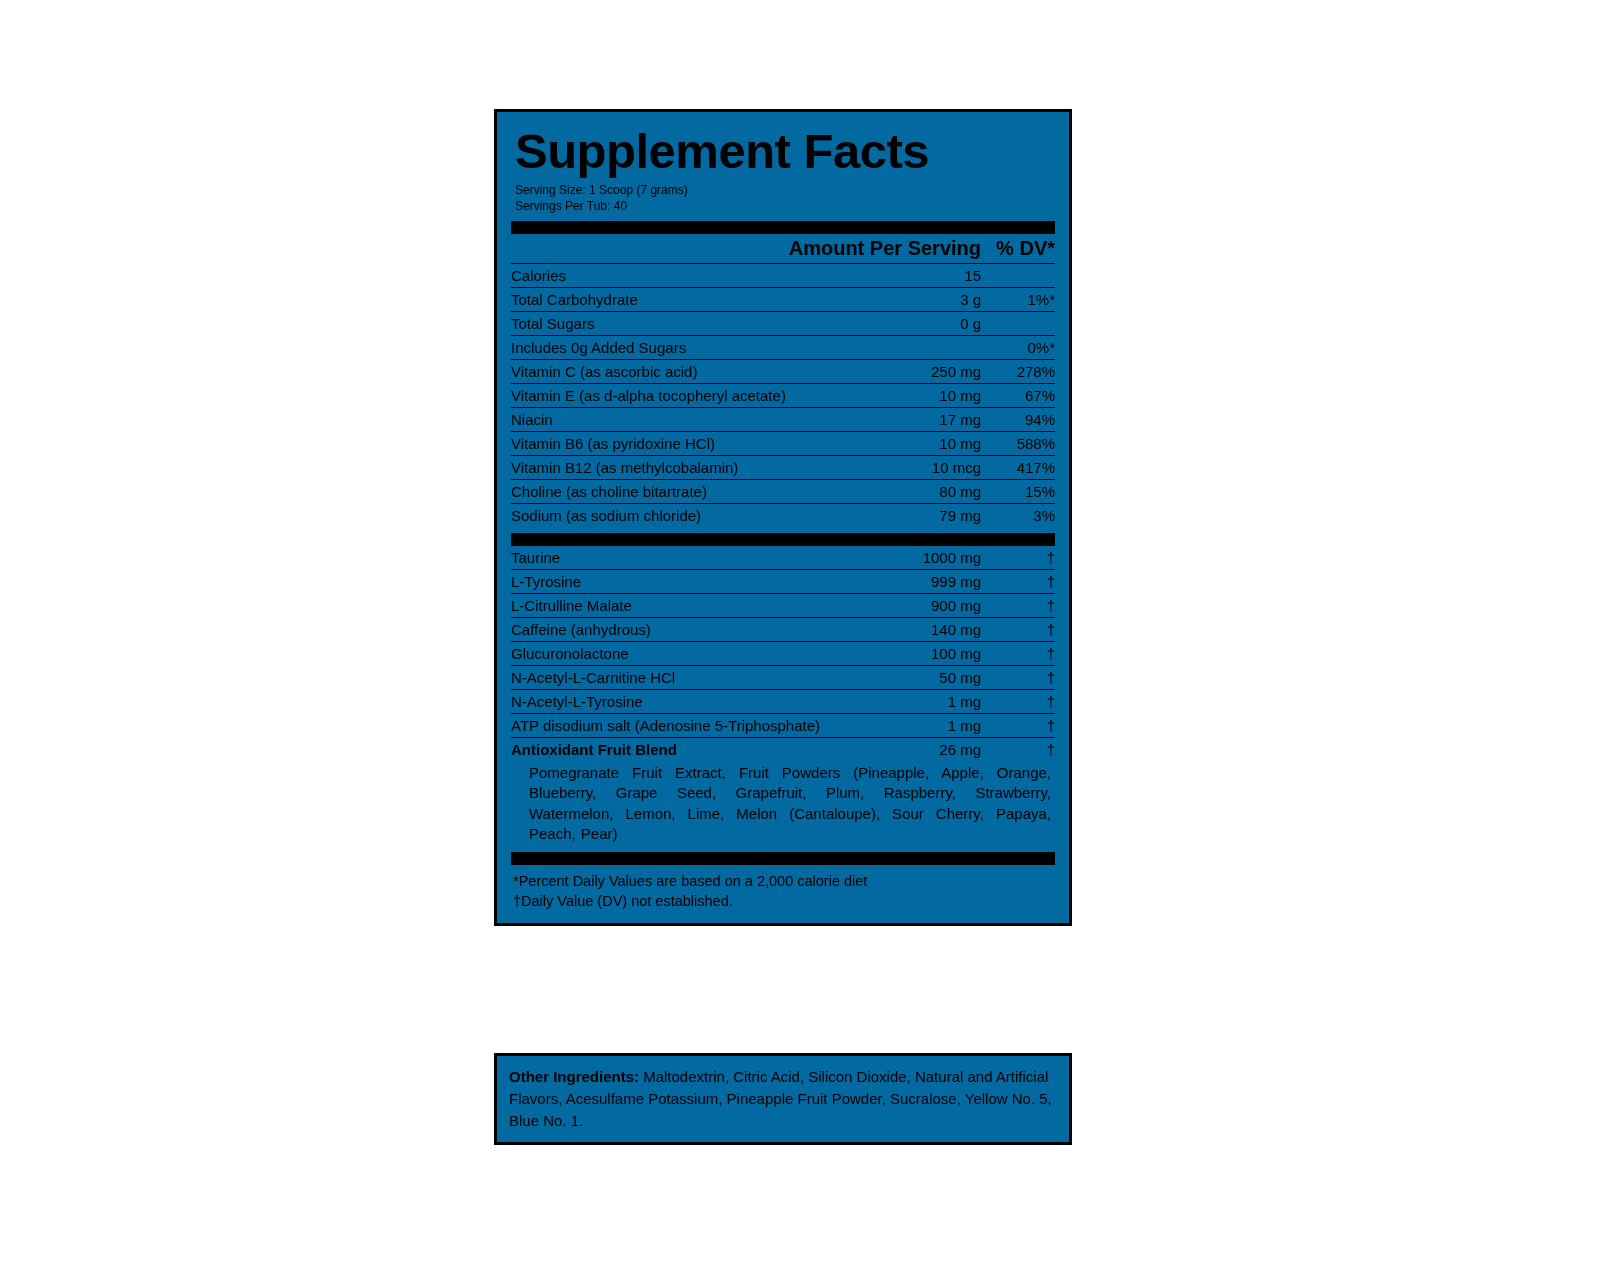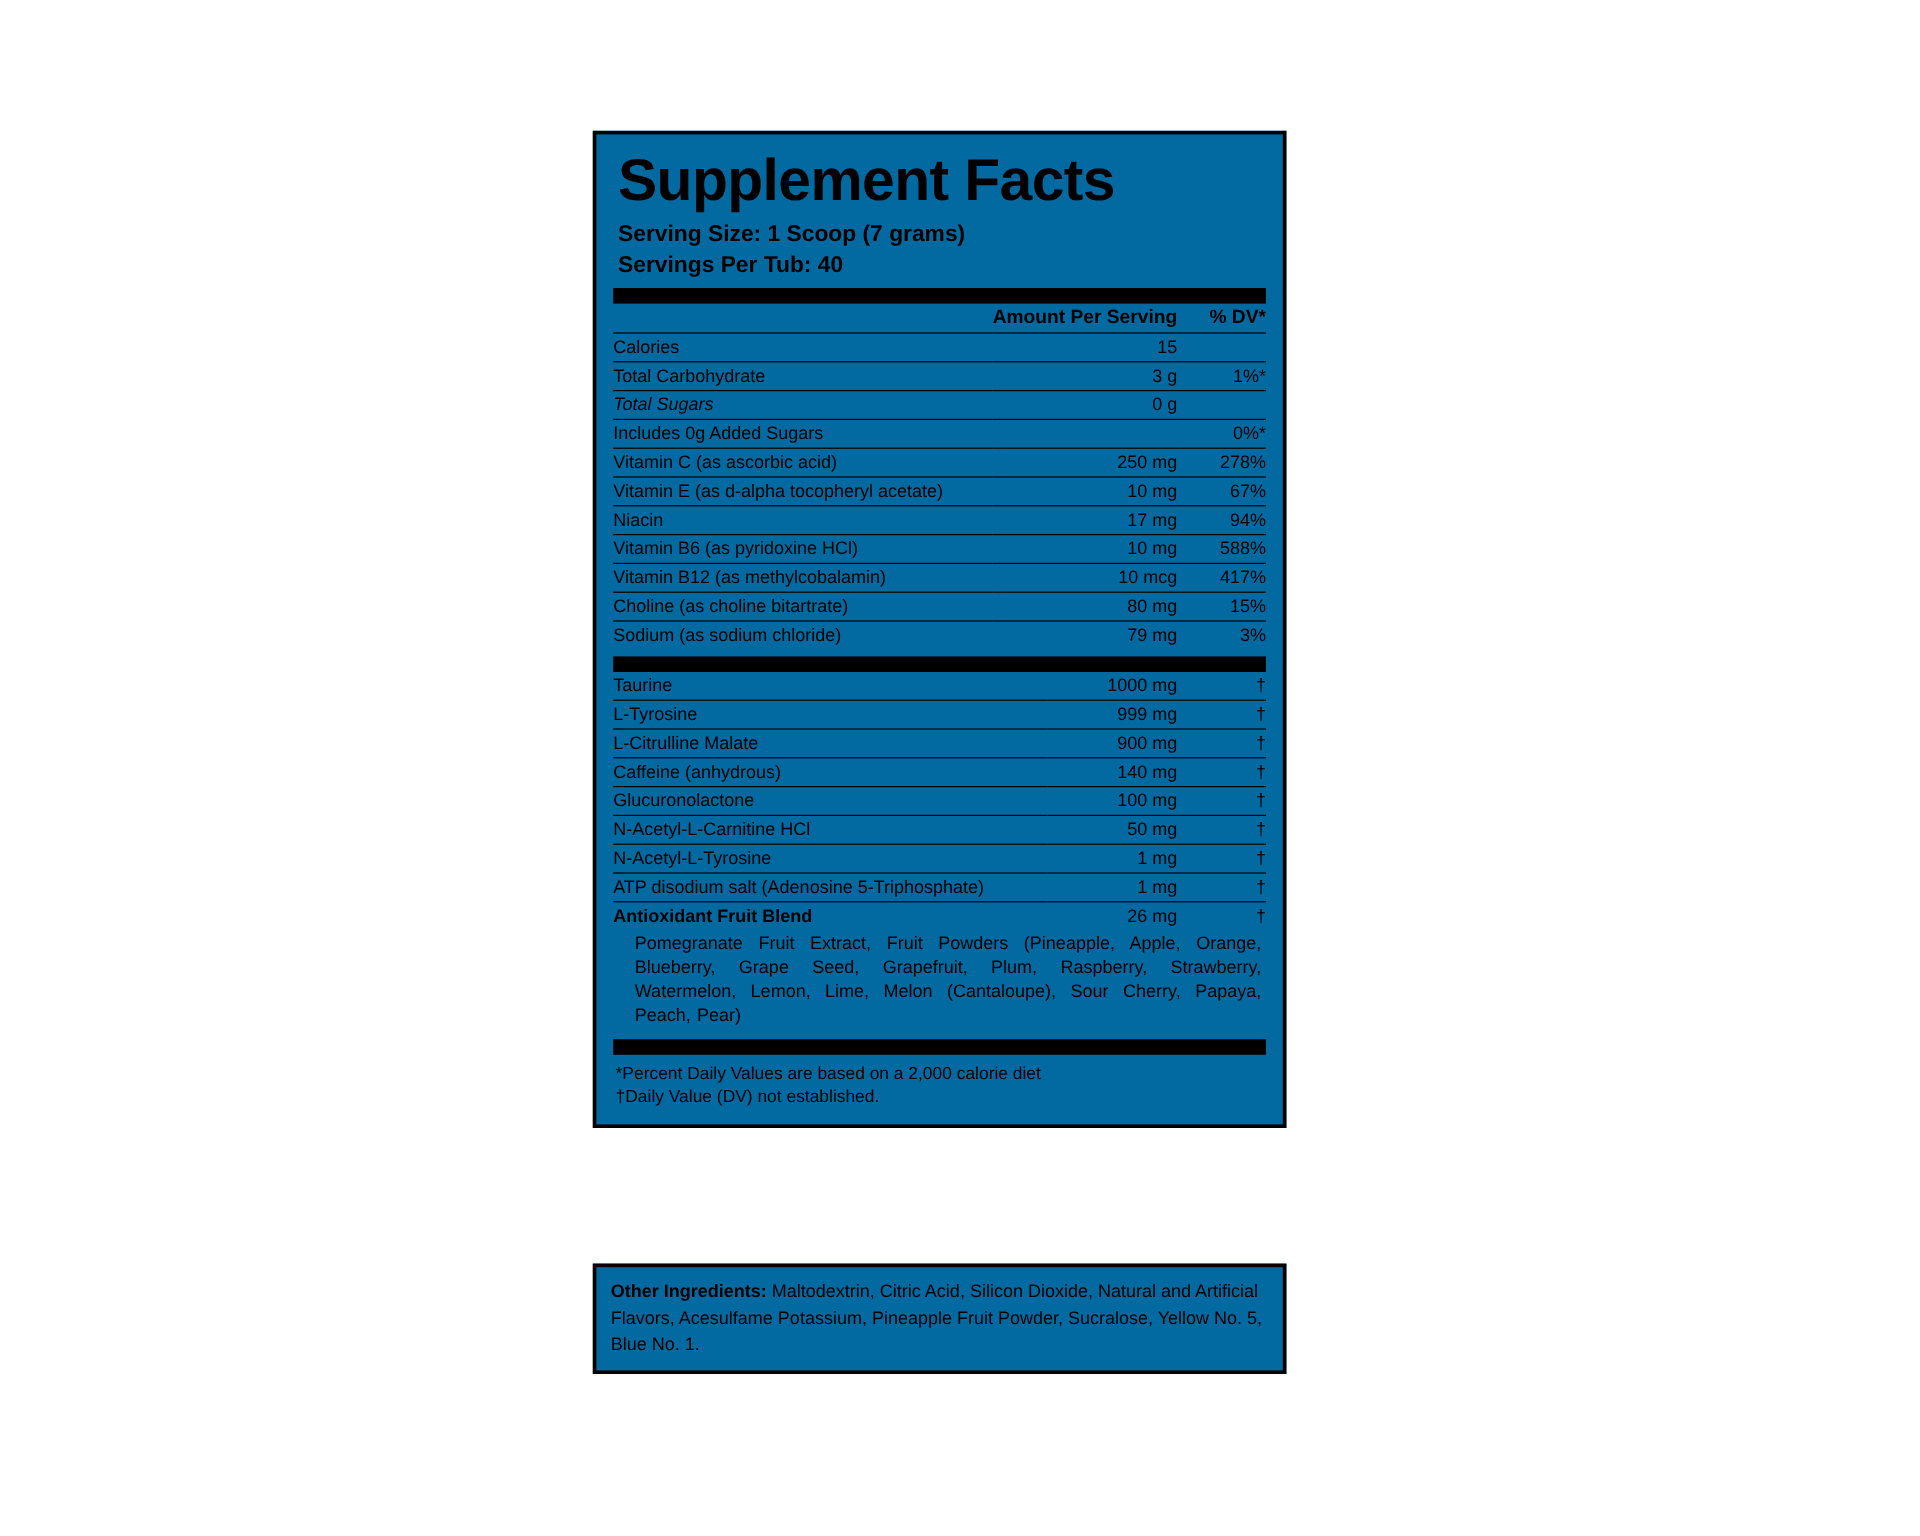--- a/index.html
+++ b/index.html
@@ -39,22 +39,22 @@
   .sf-title {
     font-size: 49px;
     font-weight: bold;
     letter-spacing: -0.5px;
     line-height: 1.05;
     margin: 4px 0 6px 4px;
     white-space: nowrap;
   }
 
   .serving-line {
-    font-size: 19px;
-    font-weight: bold;
+    font-size: 12px;
+    font-weight: normal;
     line-height: 1.32;
     margin-left: 4px;
   }
 
   .rule-thick {
     height: 13px;
     background: #000;
     margin: 6px 0 0 0;
   }
   .rule-thick-bottom {
@@ -88,25 +88,25 @@
     white-space: nowrap;
   }
   td.dv {
     text-align: right;
     width: 74px;
     padding-right: 4px;
     white-space: nowrap;
   }
   .hdr td {
     font-weight: bold;
-    font-size: 16px;
+    font-size: 20px;
     border-bottom: 4px solid #000;
     padding-bottom: 3px;
   }
-  .indent1 { padding-left: 16px; font-style: italic; }
+  .indent1 { padding-left: 16px; }
   .indent2 { padding-left: 34px; }
   .bold { font-weight: bold; }
 
   .blend-text {
     font-size: 15px;
     line-height: 1.35;
     text-align: justify;
     padding: 2px 4px 4px 18px;
     word-spacing: 1px;
   }

